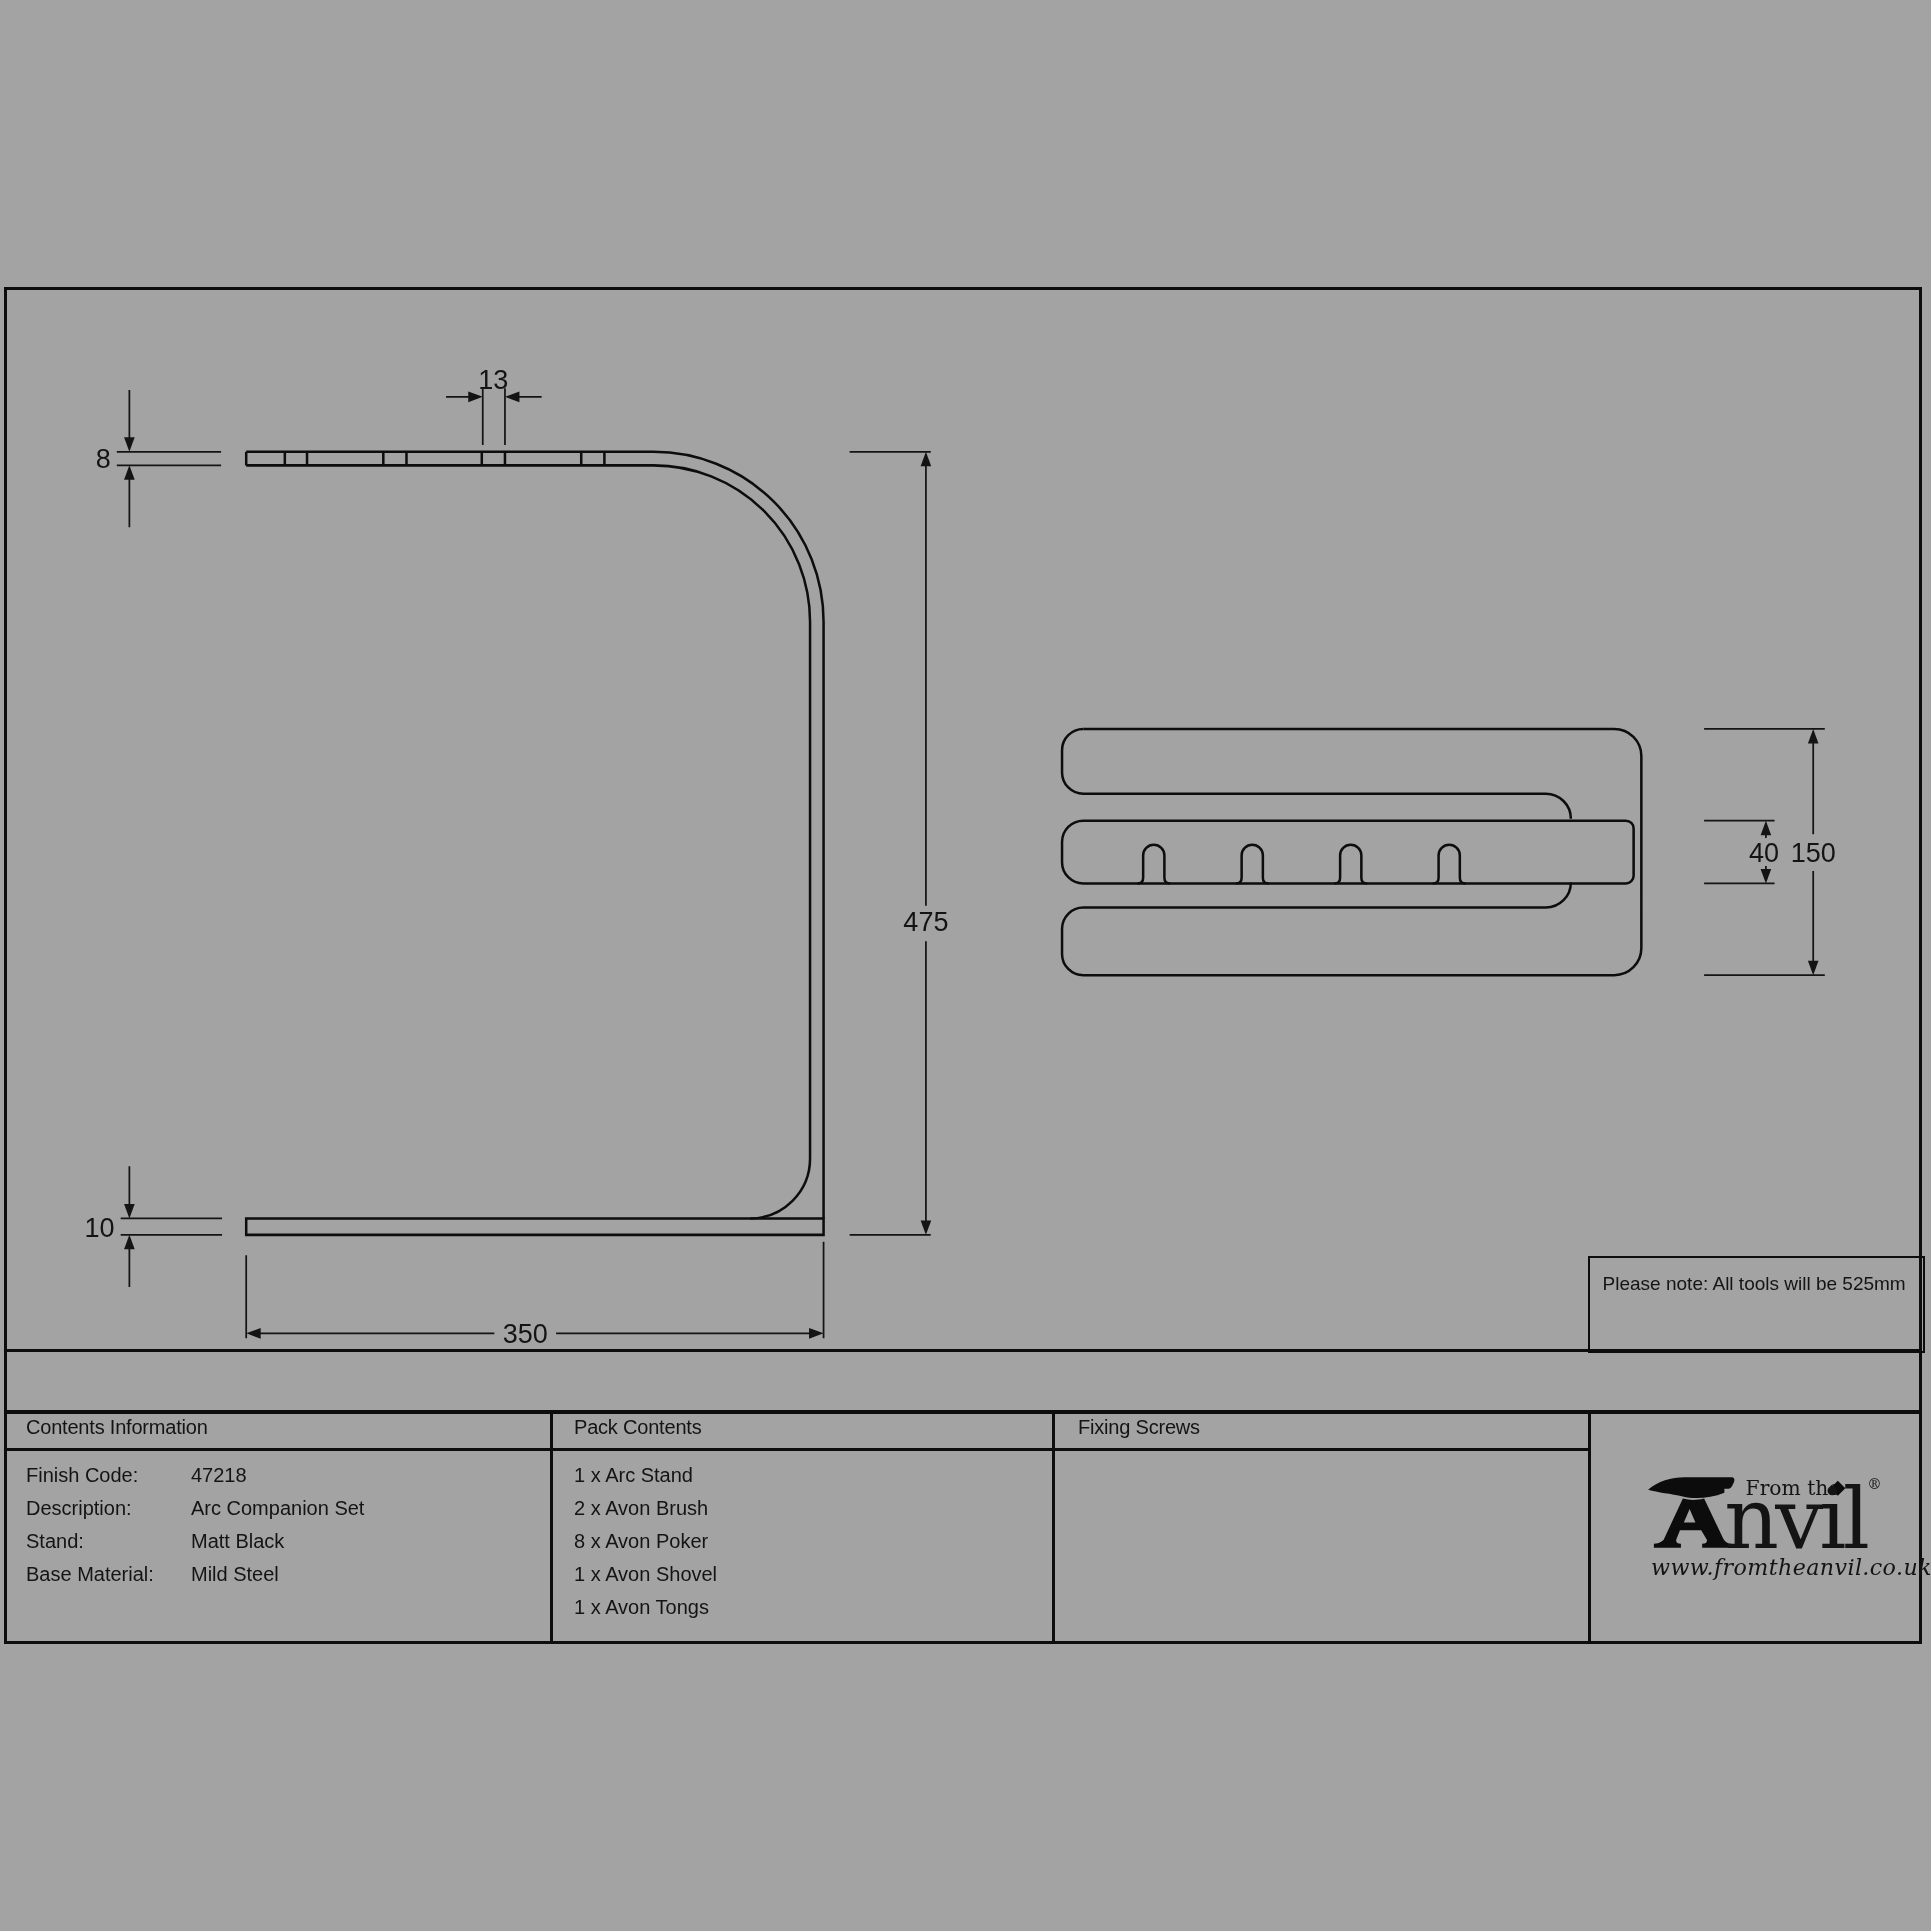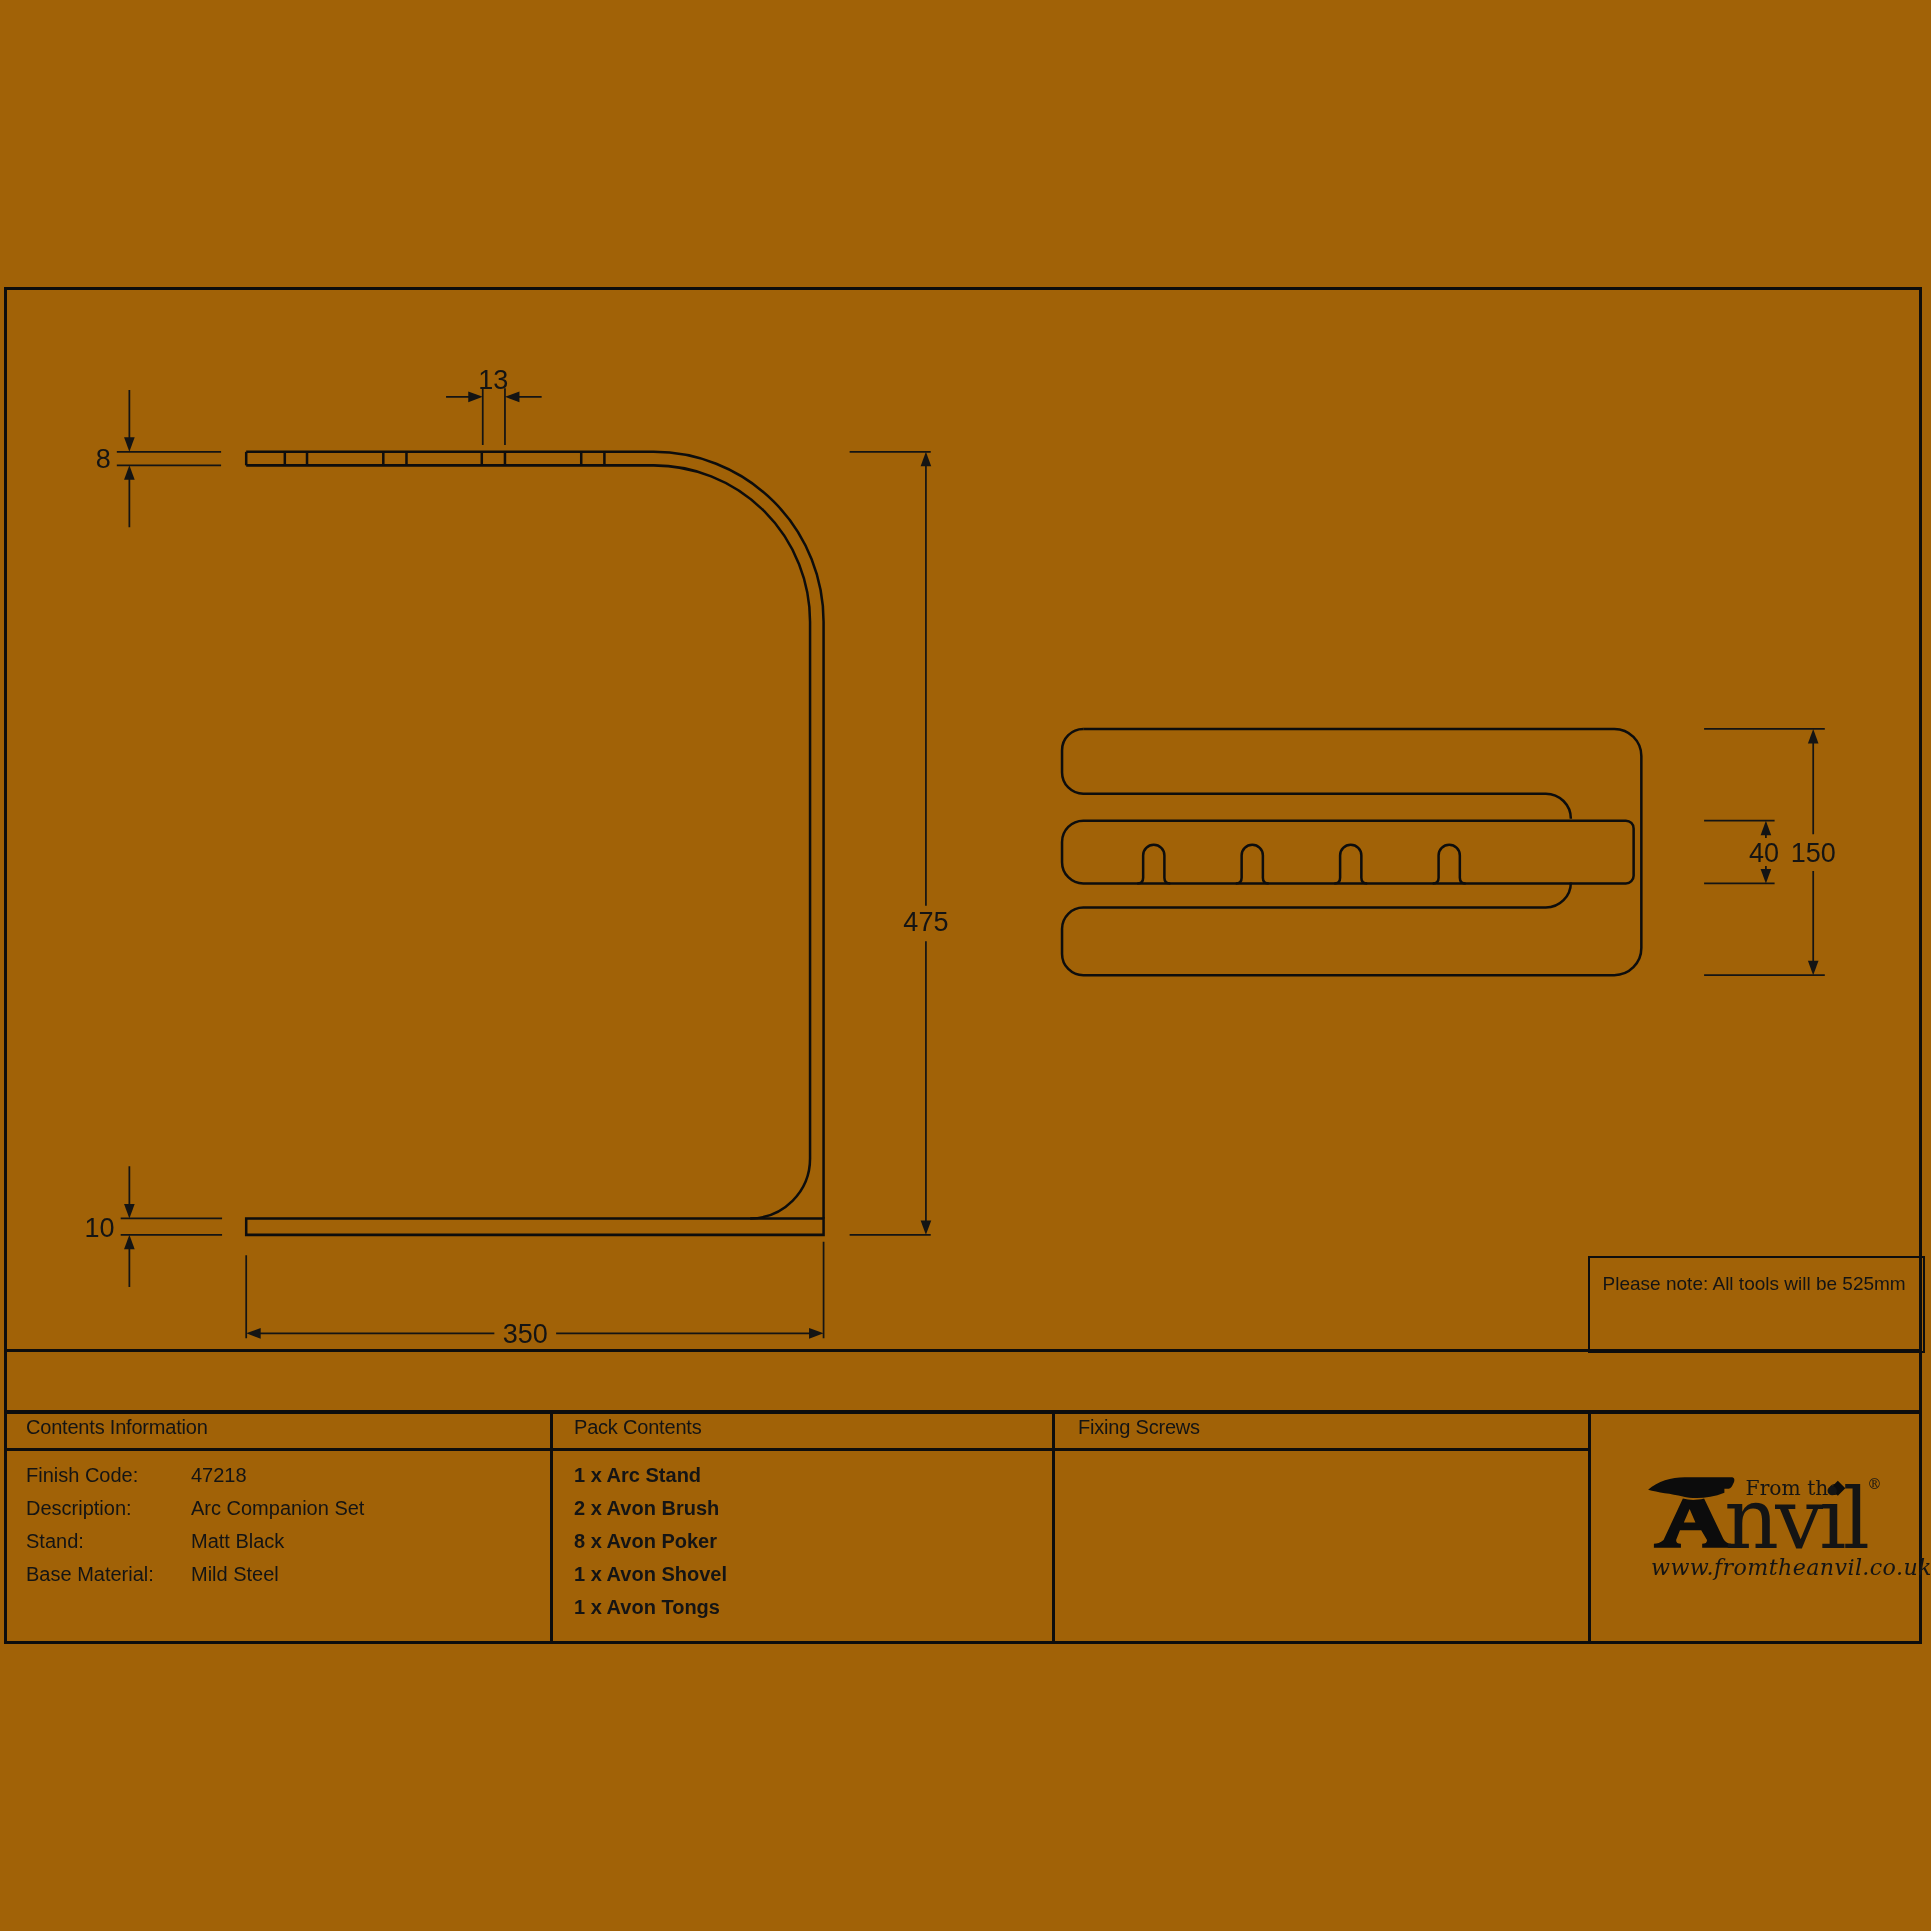--- a/index.html
+++ b/index.html
@@ -1,31 +1,31 @@
 <!DOCTYPE html>
 <html><head>
 <meta charset="utf-8">
 <style>
   html,body{margin:0;padding:0;background:#fff;}
-  .page{position:relative;width:1931px;height:1931px;background:#a16207;overflow:hidden;
+  .page{position:relative;width:1931px;height:1931px;background:#a3a3a3;overflow:hidden;
         font-family:"Liberation Sans",sans-serif;color:#141414;}
   .abs{position:absolute;}
   .line{position:absolute;background:#0d0d0d;}
   .doc-border{position:absolute;left:3.9px;top:287px;width:1918px;height:1357px;
               border:3.9px solid #0d0d0d;box-sizing:border-box;}
   .tools-note{position:absolute;left:1588px;top:1256px;width:337px;height:97px;
               border:2.9px solid #0d0d0d;box-sizing:border-box;padding:10.6px 9.7px 0 12.6px;
               font-size:19px;line-height:30px;}
   .note-row{position:absolute;left:26px;top:1367px;font-size:20px;}
   .th{position:absolute;top:1416px;font-size:20px;letter-spacing:-0.2px;}
   .kv{position:absolute;left:26px;top:1459px;}
   .kv .row{display:flex;height:33px;align-items:center;font-size:20px;}
   .kv .lab{width:165px;}
   .list{position:absolute;left:574px;top:1459px;}
-  .list .row{height:33px;display:flex;align-items:center;font-size:20px;font-weight:bold;}
+  .list .row{height:33px;display:flex;align-items:center;font-size:20px;}
   svg{position:absolute;left:0;top:0;}
   svg text{font-family:"Liberation Sans",sans-serif;fill:#141414;}
   text.dim{font-size:28px;text-anchor:middle;}
   text.logo-big{font-family:"DejaVu Serif","Liberation Serif",serif;font-size:88px;letter-spacing:-4px;}
   text.logo-small{font-family:"DejaVu Serif","Liberation Serif",serif;font-size:21px;}
   text.logo-reg{font-family:"DejaVu Serif","Liberation Serif",serif;font-size:15px;}
   text.logo-url{font-family:"DejaVu Serif","Liberation Serif",serif;font-style:italic;font-size:23px;letter-spacing:0.4px;}
 </style>
 </head>
 <body>

